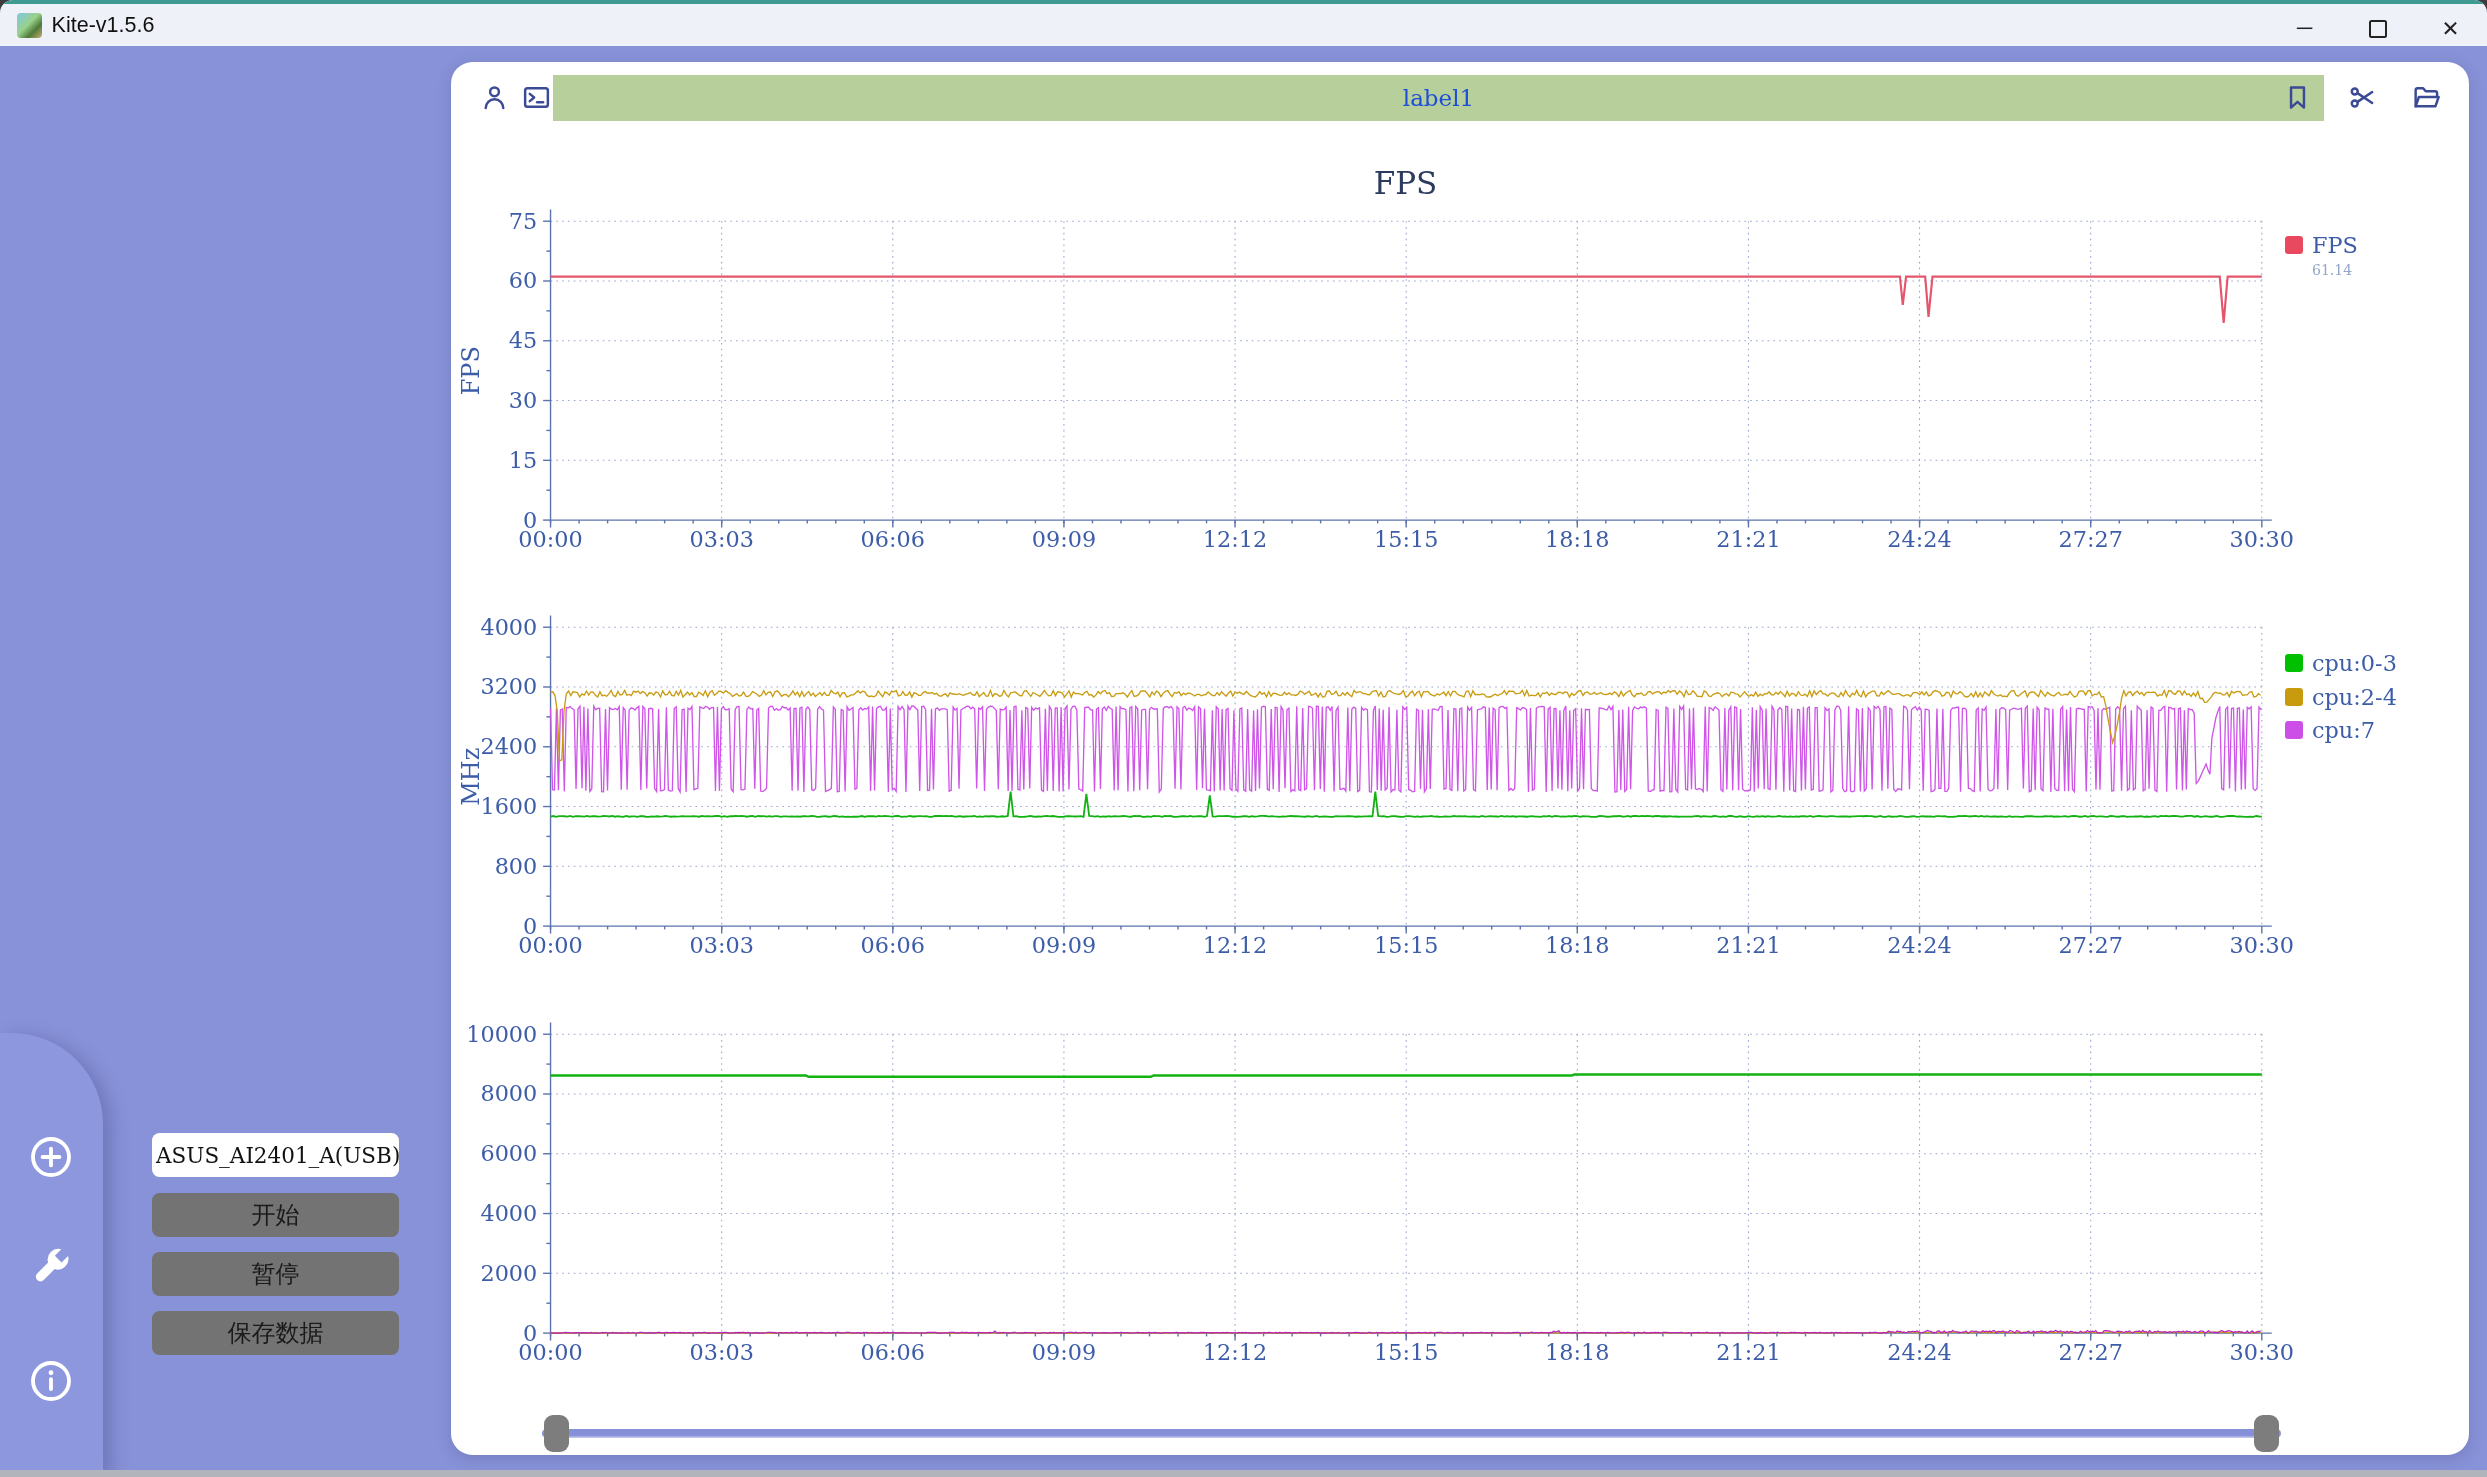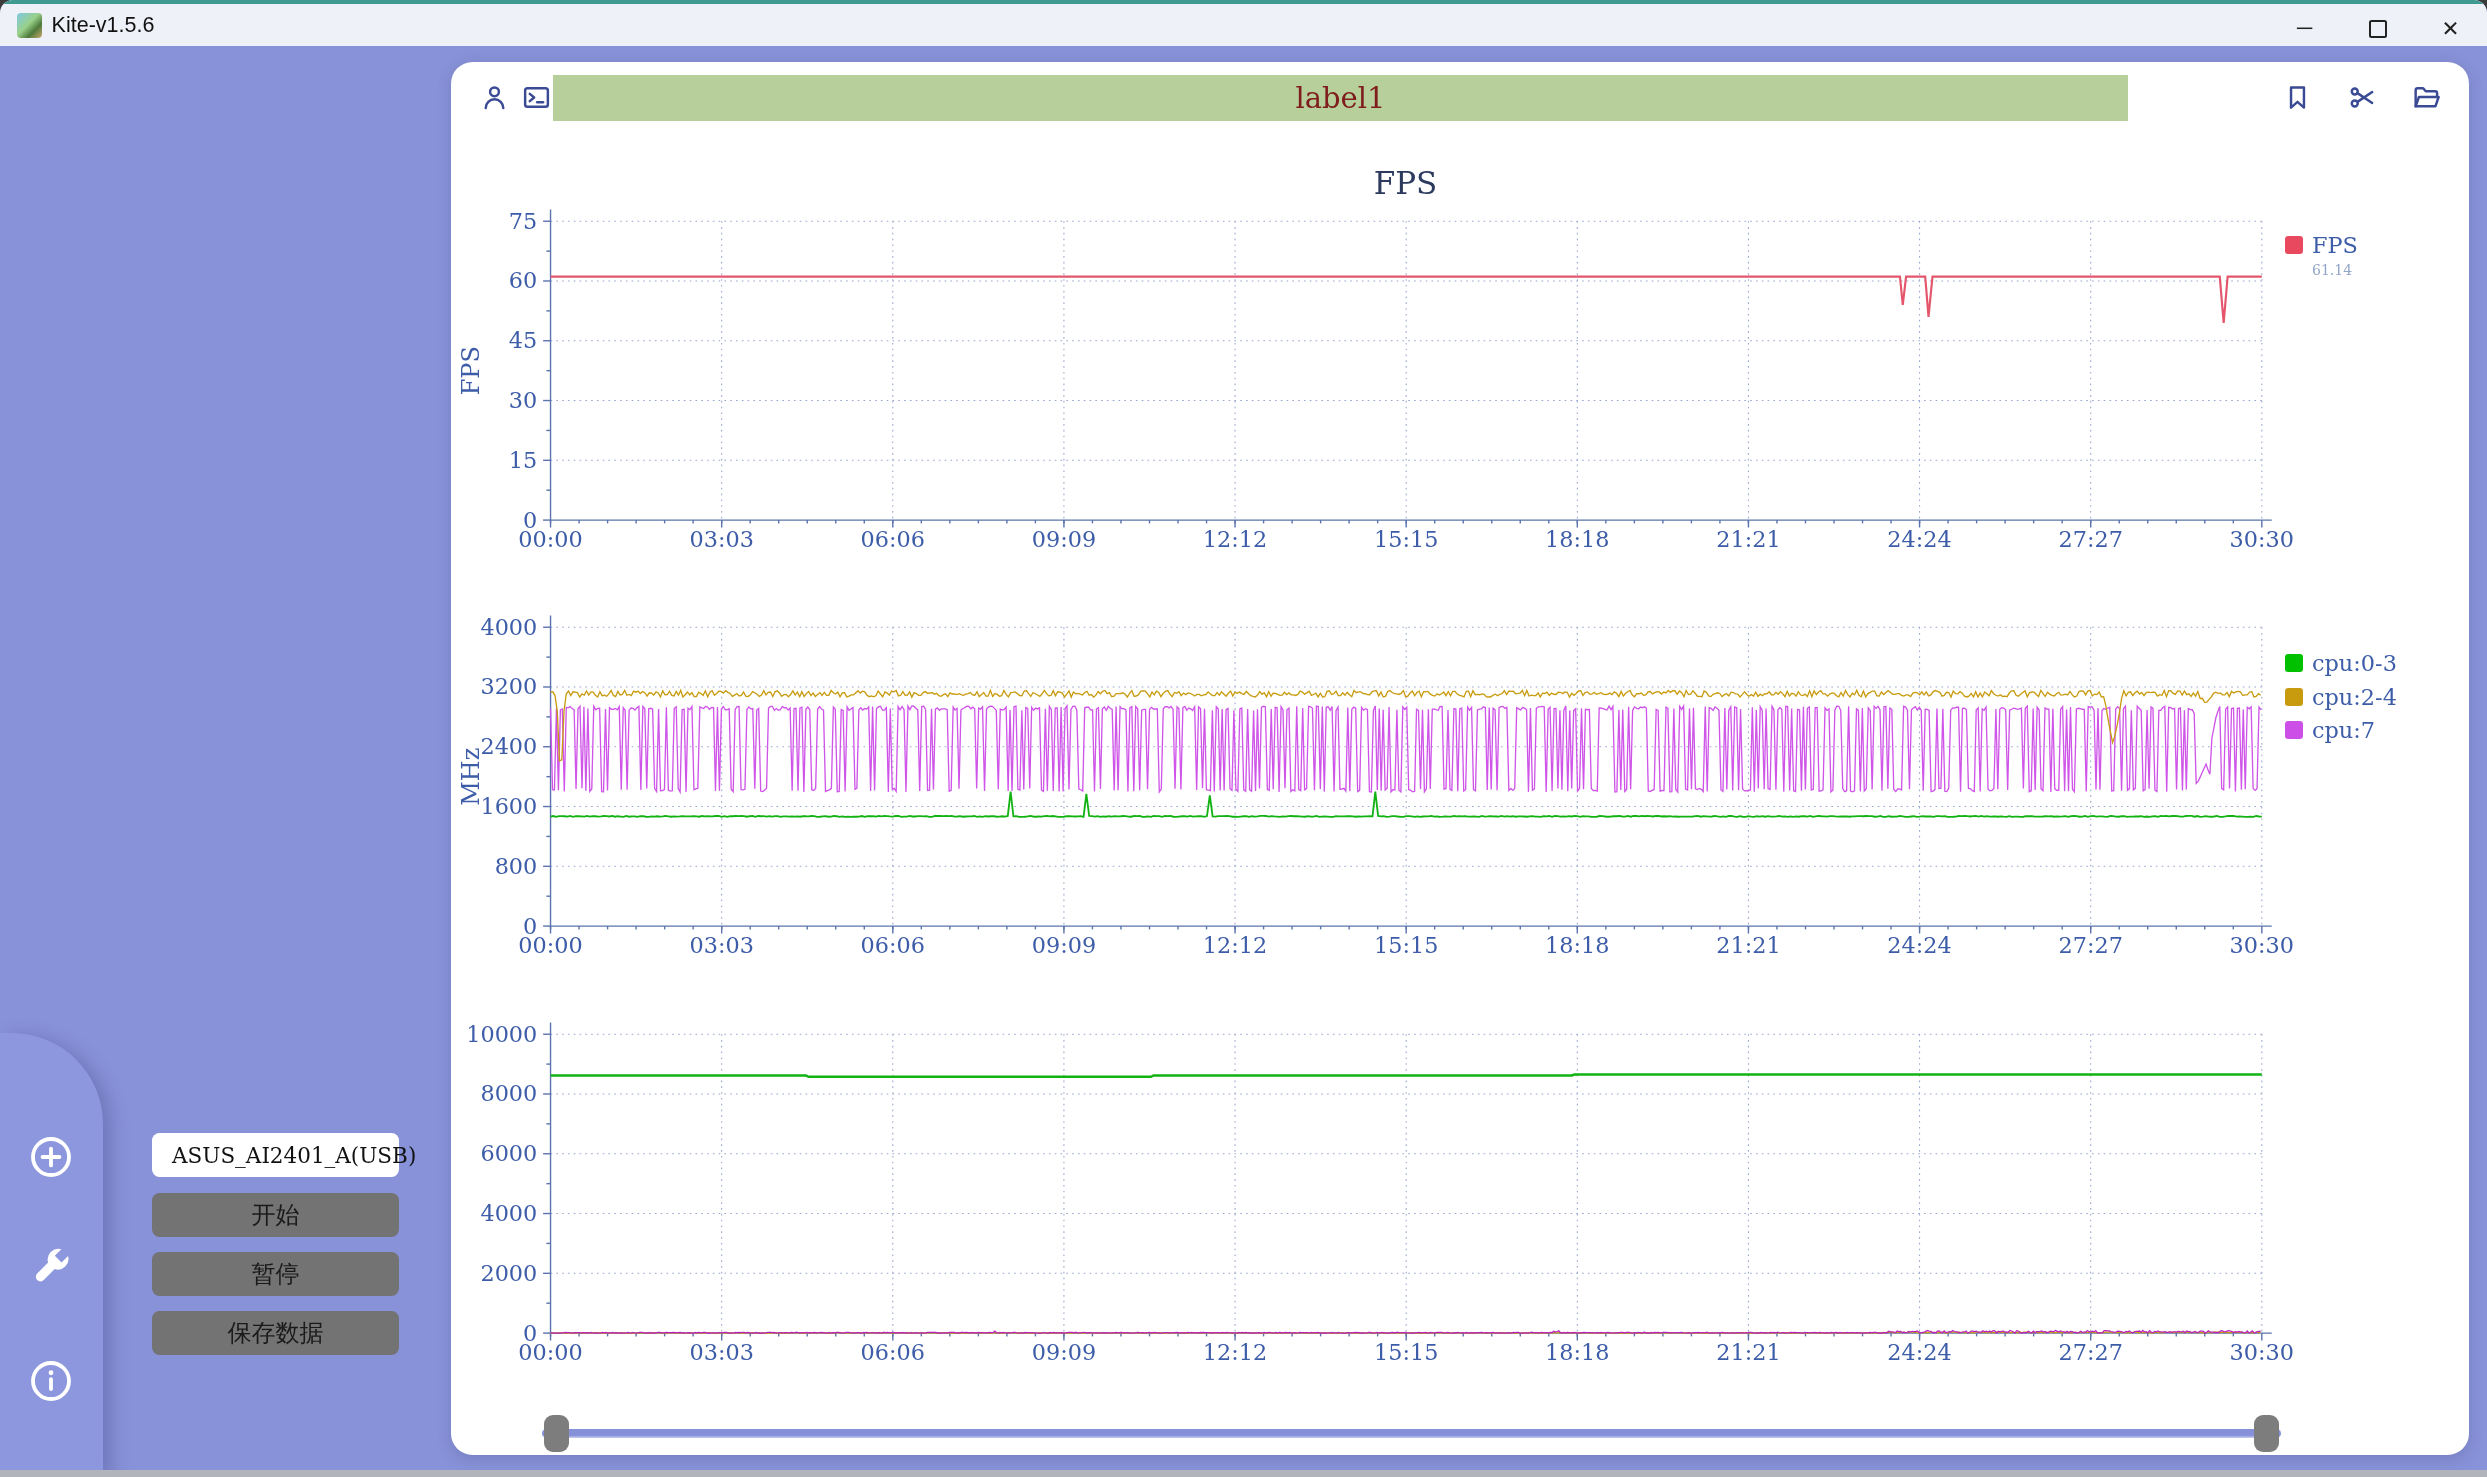--- a/index.html
+++ b/index.html
@@ -18,38 +18,38 @@
            font-size:21.5px;color:#222;cursor:default;}
   .max-glyph{width:18px;height:18px;border:2.1px solid #222;border-radius:2.5px;}
   
   .rail{position:absolute;left:0;top:1033px;width:103px;height:444px;background:#8d97de;
         border-radius:0 91px 0 0;box-shadow:8.3px 3.3px 18px rgba(50,50,110,.28);}
   .rail-icon{position:absolute;left:28px;width:46px;height:46px;}
   .rail-icon svg{width:46px;height:46px;stroke:#fff;stroke-width:2;fill:none;
                  stroke-linecap:round;stroke-linejoin:round;}
   
   .device-select{position:absolute;left:152px;top:1133px;width:247px;height:44px;background:#fff;
-                 border-radius:7.5px;display:flex;align-items:center;padding:0 20px;}
+                 border-radius:7.5px;display:flex;align-items:center;padding:0 4px;}
   .device-select .val{font-family:"DejaVu Serif",serif;font-size:21.5px;color:#111;flex:1;white-space:nowrap;}
   .device-select svg{width:21.5px;height:21.5px;stroke:#222;stroke-width:2.6;fill:none;
                      stroke-linecap:round;stroke-linejoin:round;}
   .side-btn{position:absolute;left:152px;width:247px;height:44px;background:#737373;border-radius:7.5px;
             display:flex;align-items:center;justify-content:center;
             font-family:"DejaVu Serif",serif;font-size:24px;color:#1a1a1a;}
   
   .card{position:absolute;left:451px;top:62px;width:2018px;height:1393px;background:#fff;
         border-radius:21.5px;box-shadow:0 3.3px 15px rgba(40,40,90,.18);}
   
   .toolbar{position:absolute;left:0;top:11.6px;width:100%;height:50px;}
   .tb-icon{position:absolute;top:8.3px;width:31px;height:31px;}
   .tb-icon svg{width:31px;height:31px;stroke:#3b4a94;stroke-width:1.9;fill:none;
                stroke-linecap:round;stroke-linejoin:round;}
-  .label-field{position:absolute;left:102px;top:1.7px;width:1575px;height:46px;background:#b7cf9b;
+  .label-field{position:absolute;left:102px;top:1.7px;width:1771px;height:46px;background:#b7cf9b;
                display:flex;align-items:center;justify-content:center;
-               font-family:"DejaVu Serif",serif;font-size:29px;color:#7f1d1d;}
+               font-family:"DejaVu Serif",serif;font-size:23px;color:#1d4ed8;}
   
   .chart-section{position:absolute;left:0;width:1646px;height:396px;}
   .chart-title{position:absolute;left:99px;top:0;width:1711px;height:36px;text-align:center;
                font-family:"DejaVu Serif",serif;font-size:31px;color:#2c3a5e;}
   .chart-svg{position:absolute;left:0;top:38px;}
   .grid{stroke:#9aa7cf;stroke-width:1.3;stroke-dasharray:2 5;}
   .axis{stroke:#5b74ad;stroke-width:1.7;}
   .ticklab{fill:#3d5da8;font-family:"DejaVu Serif",serif;font-size:27px;}
   .axlab{fill:#3d5da8;font-family:"DejaVu Serif",serif;font-size:29px;}
   .legend{position:absolute;left:1834px;width:184px;}

